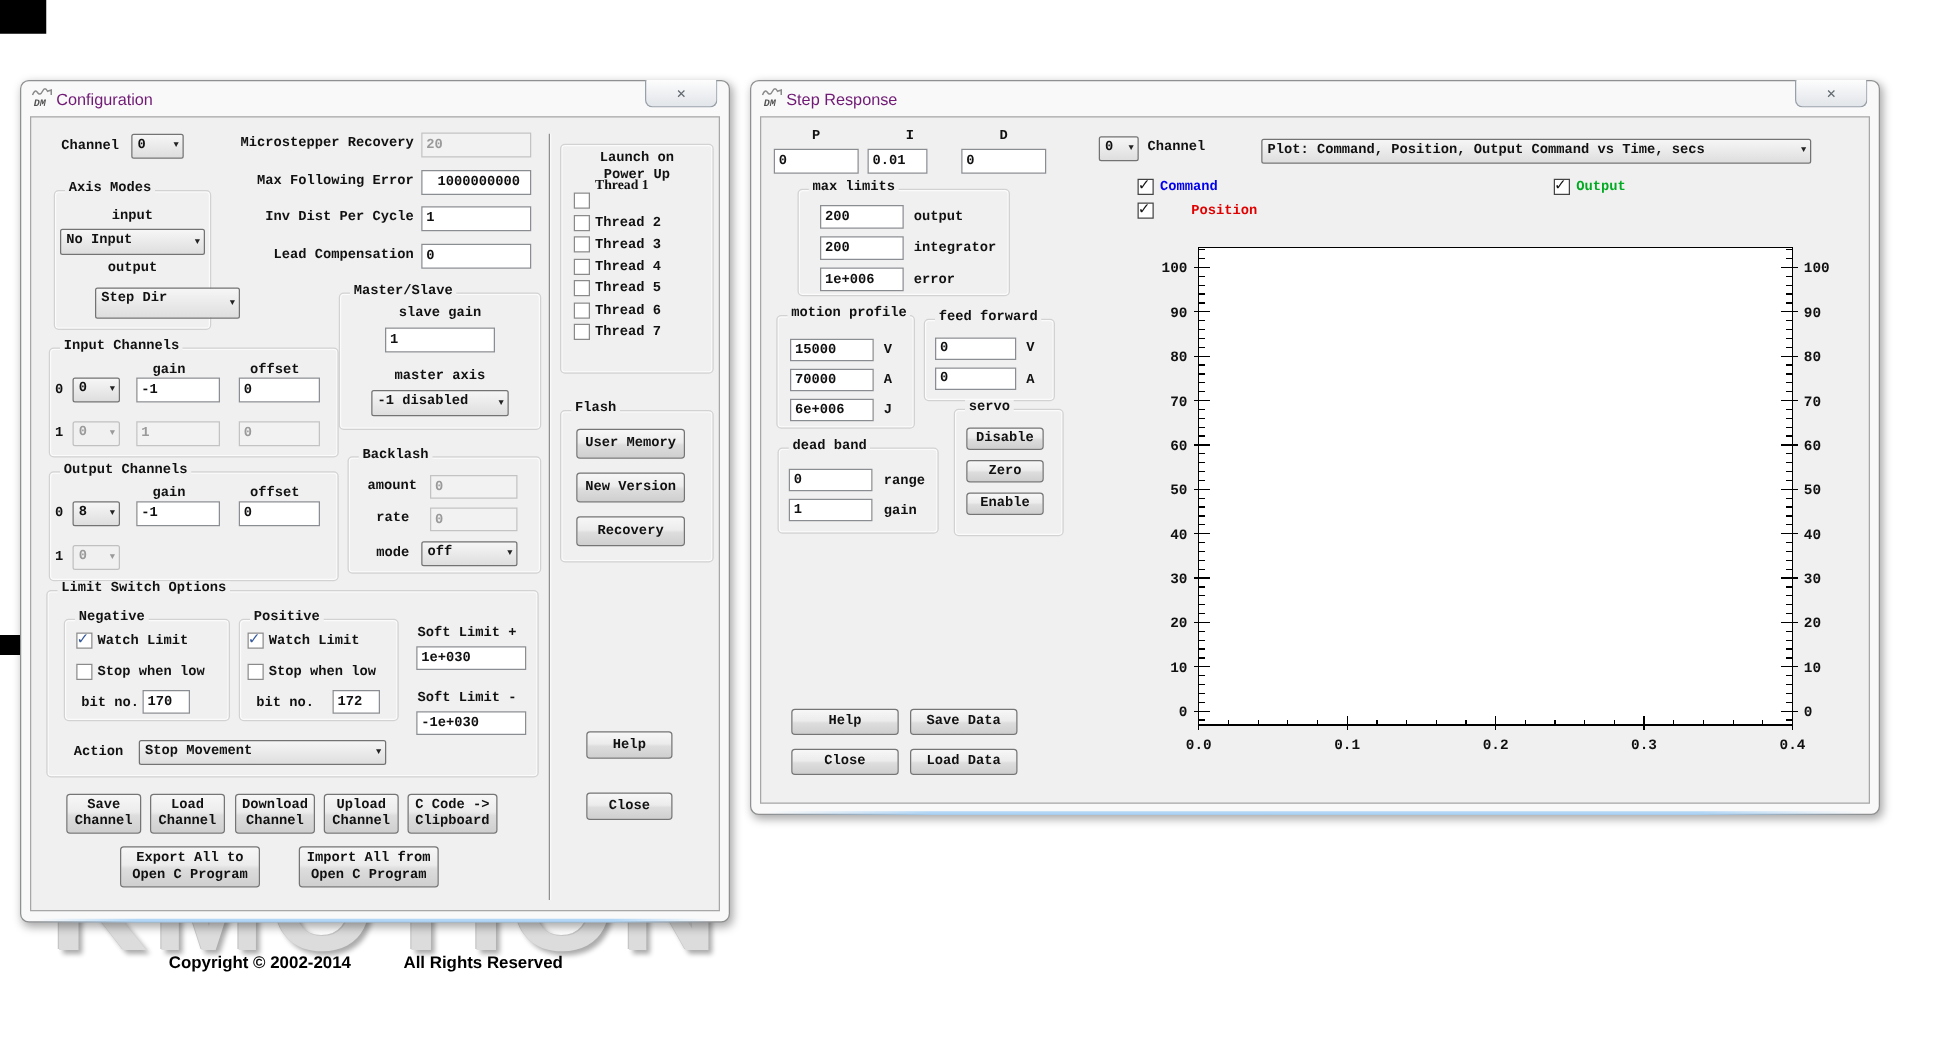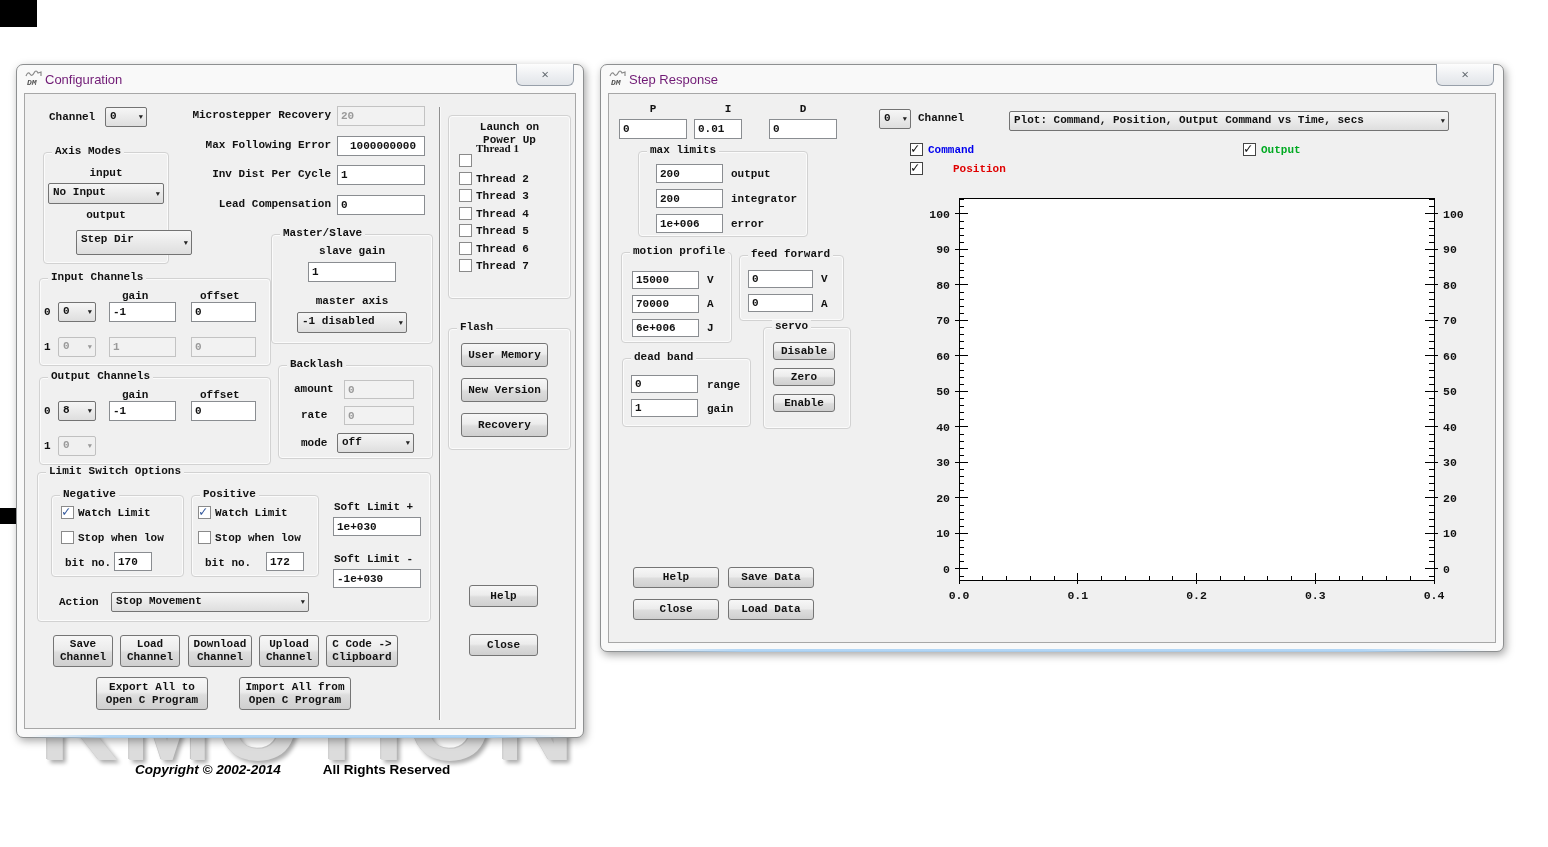--- a/index.html
+++ b/index.html
@@ -47,21 +47,21 @@
   .cb.dark{border-color:#444;}
   .cb.dark.checked::after{color:#111;}
   .vdiv{position:absolute;width:1px;background:#8f8f8f;box-shadow:1px 0 0 #fafafa;}
   
   .blackbar{position:absolute;background:#000;z-index:1;}
   .watermark{position:absolute;left:40px;top:660px;z-index:0;font-family:"Liberation Sans",sans-serif;
              font-weight:bold;font-size:108px;letter-spacing:4px;color:#dcdcdc;
              text-shadow:-1px -1px 0 #c6c6c6, 3px 3px 4px #ababab;}
   .copyright{position:absolute;left:135px;top:762px;z-index:3;font-family:"Liberation Sans",sans-serif;
              font-size:13.5px;font-weight:bold;color:#000;white-space:nowrap;}
-  .copyright .it{font-style:italic;}
+  .copyright .it{}
   .copyright .gap{display:inline-block;width:42px;}
   #plot-wrap{position:absolute;left:320px;top:95px;width:545px;height:425px;}
 </style>
 </head>
 <body>
 
 <div class="blackbar" style="left:0;top:0;width:37px;height:27px;"></div>
 <div class="blackbar" style="left:0;top:508px;width:17px;height:16px;"></div>
 <div class="watermark">KMOTION</div>
 <div class="copyright"><span class="it">Copyright © 2002-2014</span><span class="gap"></span><span>All Rights Reserved</span></div>

